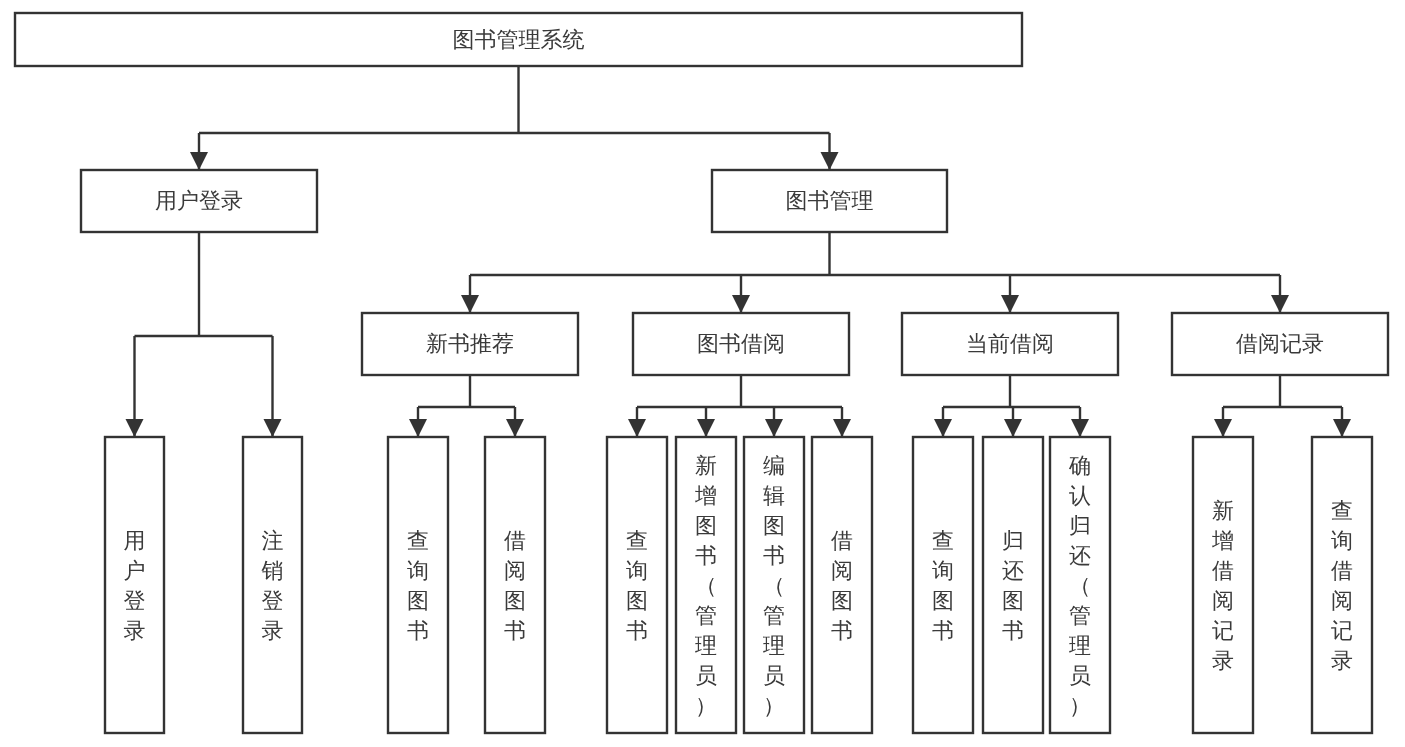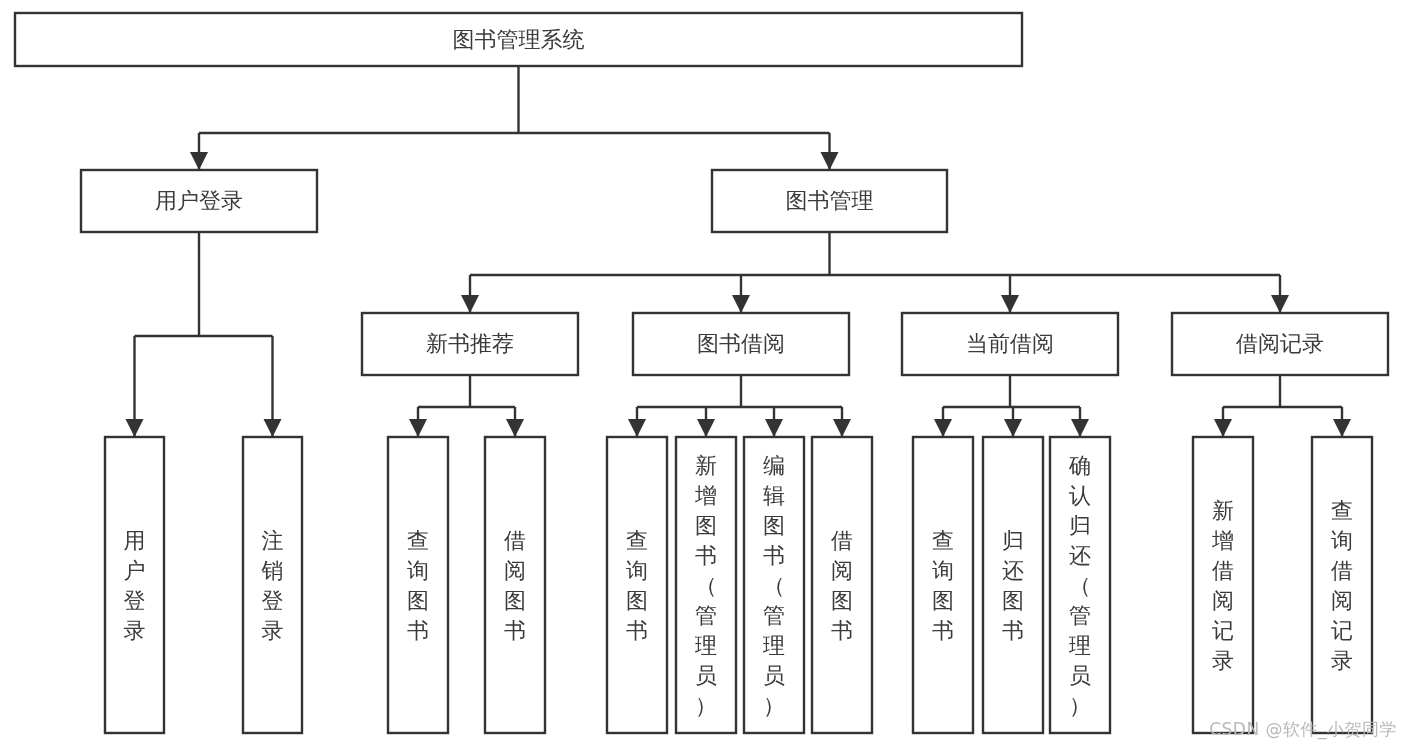--- a/index.html
+++ b/index.html
@@ -201,14 +201,13 @@
           <rect x="1193" y="437" width="60" height="296" class="node-box"></rect>
           <text x="1223" class="node-label-vertical"><tspan x="1223" y="518.4">新</tspan><tspan x="1223" y="548.4">增</tspan><tspan x="1223" y="578.4">借</tspan><tspan x="1223" y="608.4">阅</tspan><tspan x="1223" y="638.4">记</tspan><tspan x="1223" y="668.4">录</tspan></text>
         </g>
         <g>
           <rect x="1312" y="437" width="60" height="296" class="node-box"></rect>
           <text x="1342" class="node-label-vertical"><tspan x="1342" y="518.4">查</tspan><tspan x="1342" y="548.4">询</tspan><tspan x="1342" y="578.4">借</tspan><tspan x="1342" y="608.4">阅</tspan><tspan x="1342" y="638.4">记</tspan><tspan x="1342" y="668.4">录</tspan></text>
         </g>
       </g>
   </svg>
 
-  <div class="watermark">CSDN @软件_小贺同学</div>
 </div>
 
 </body></html>

